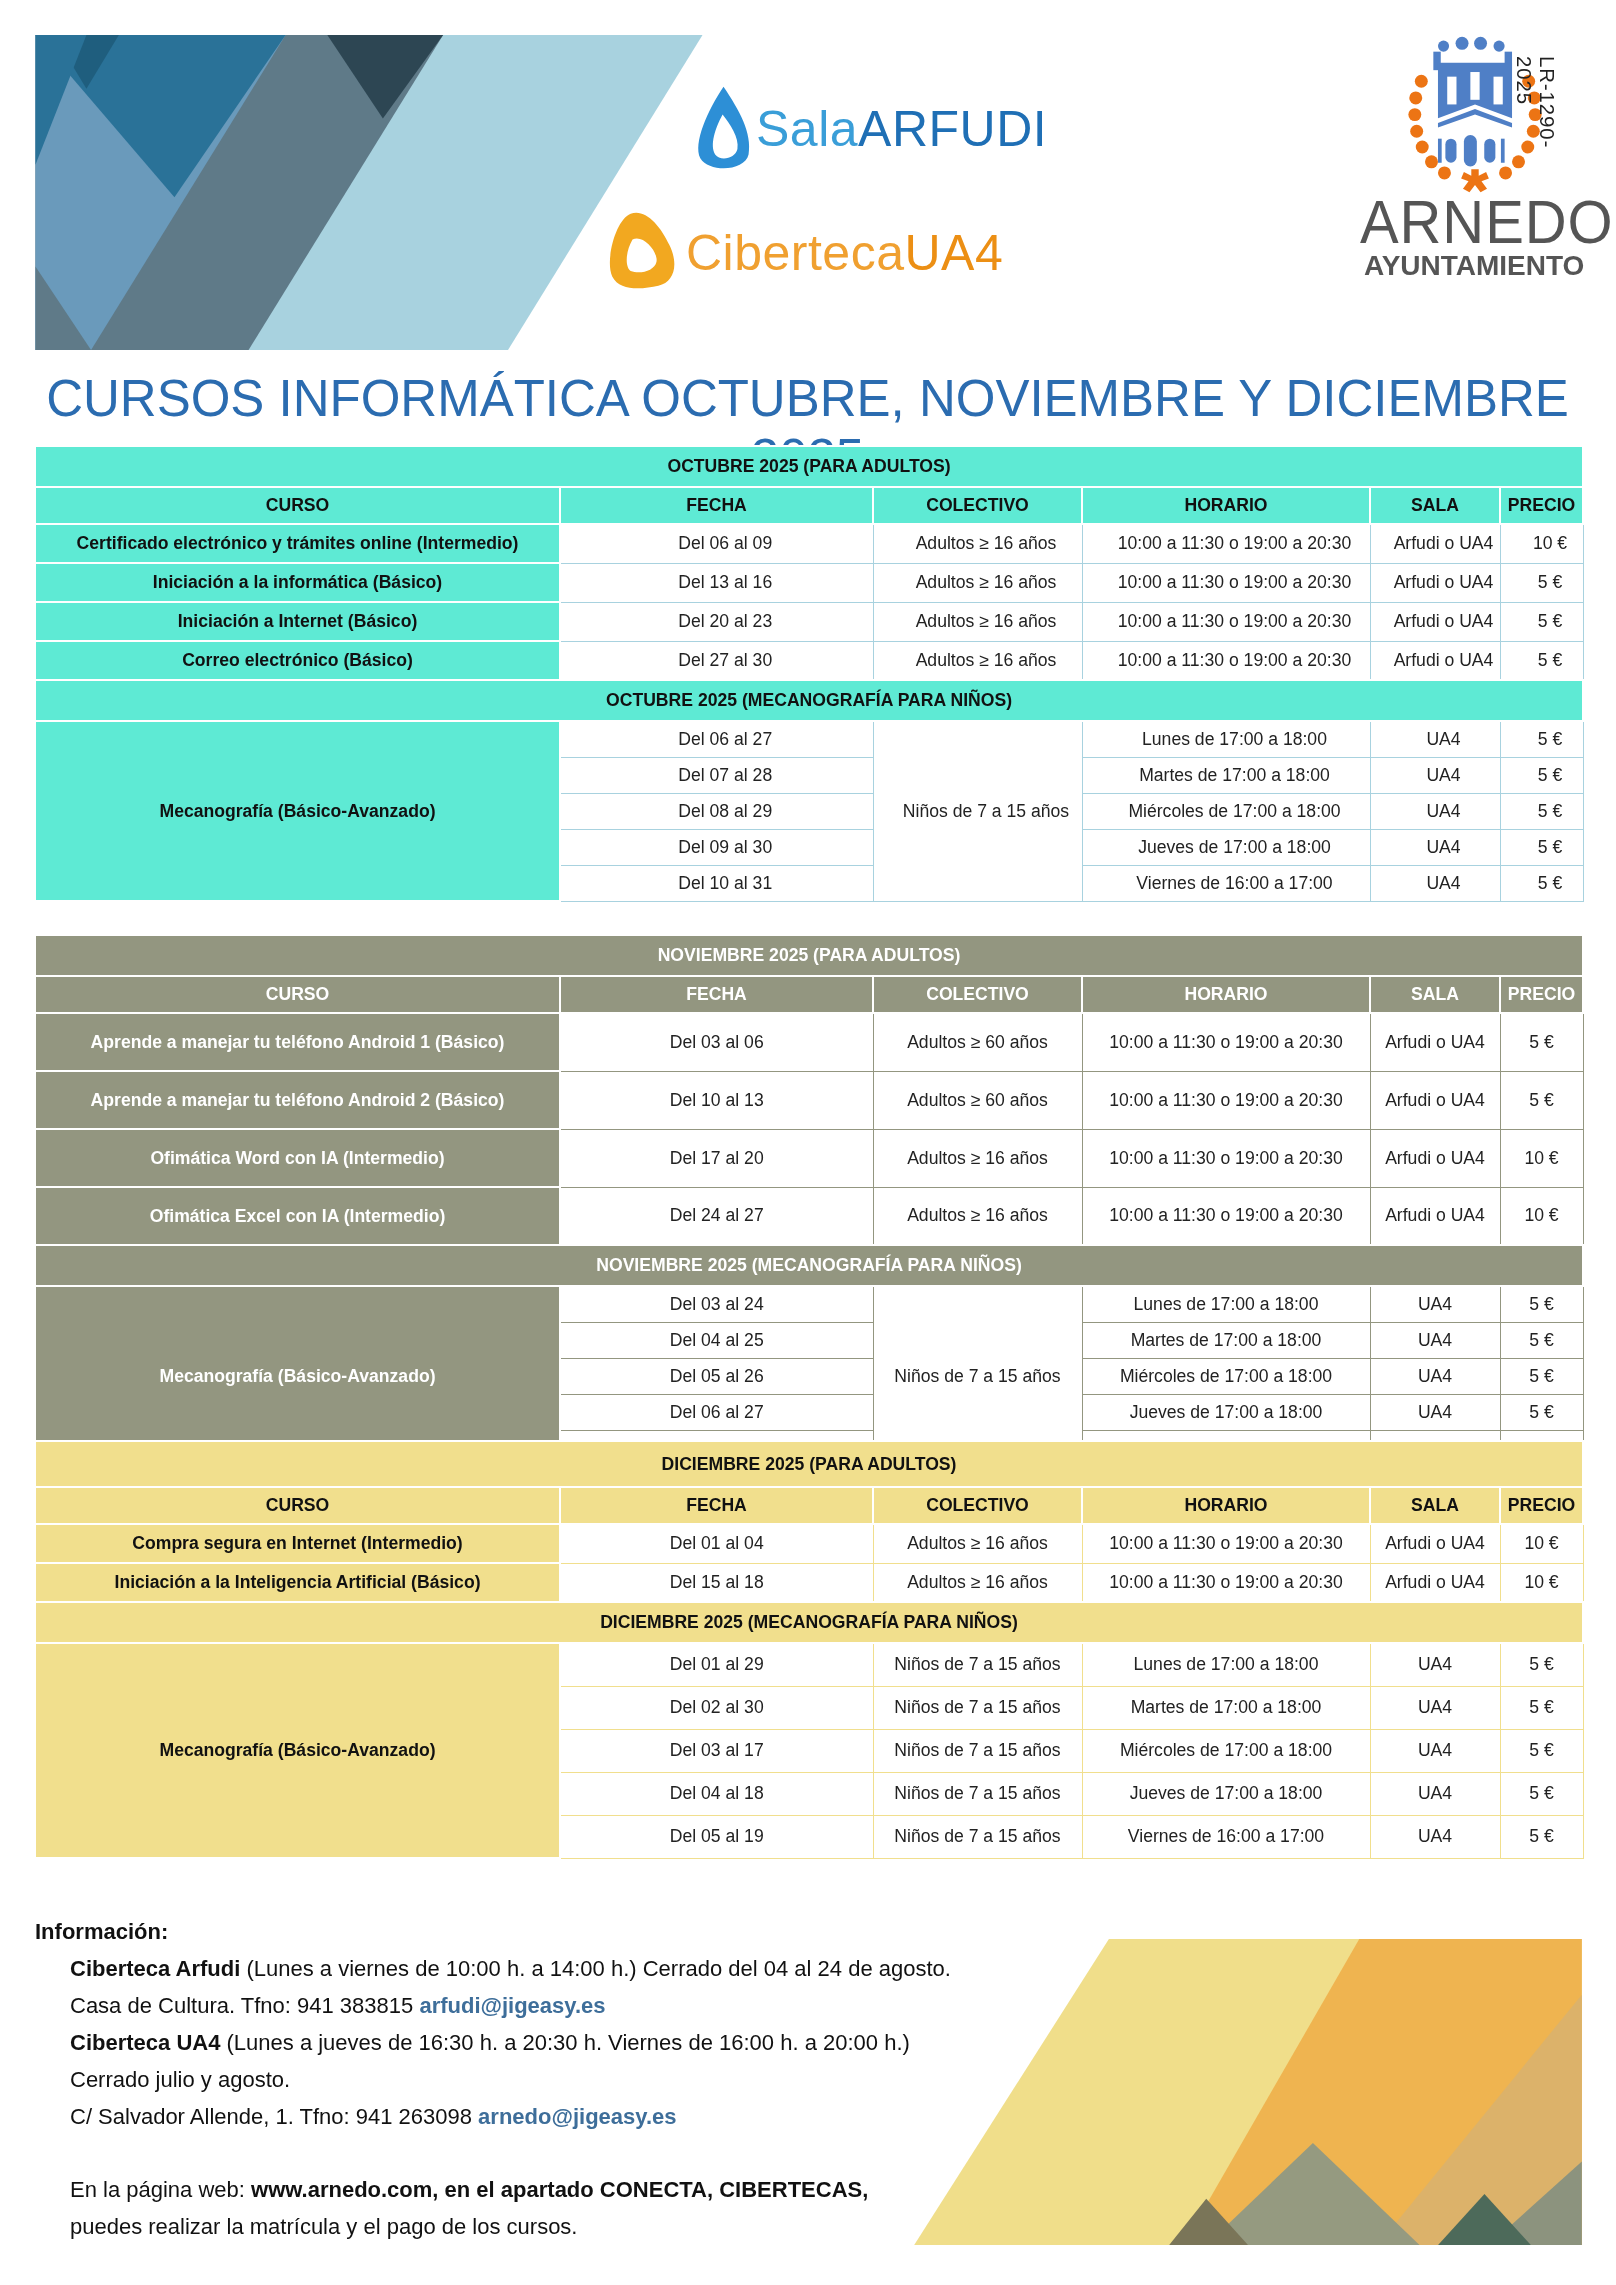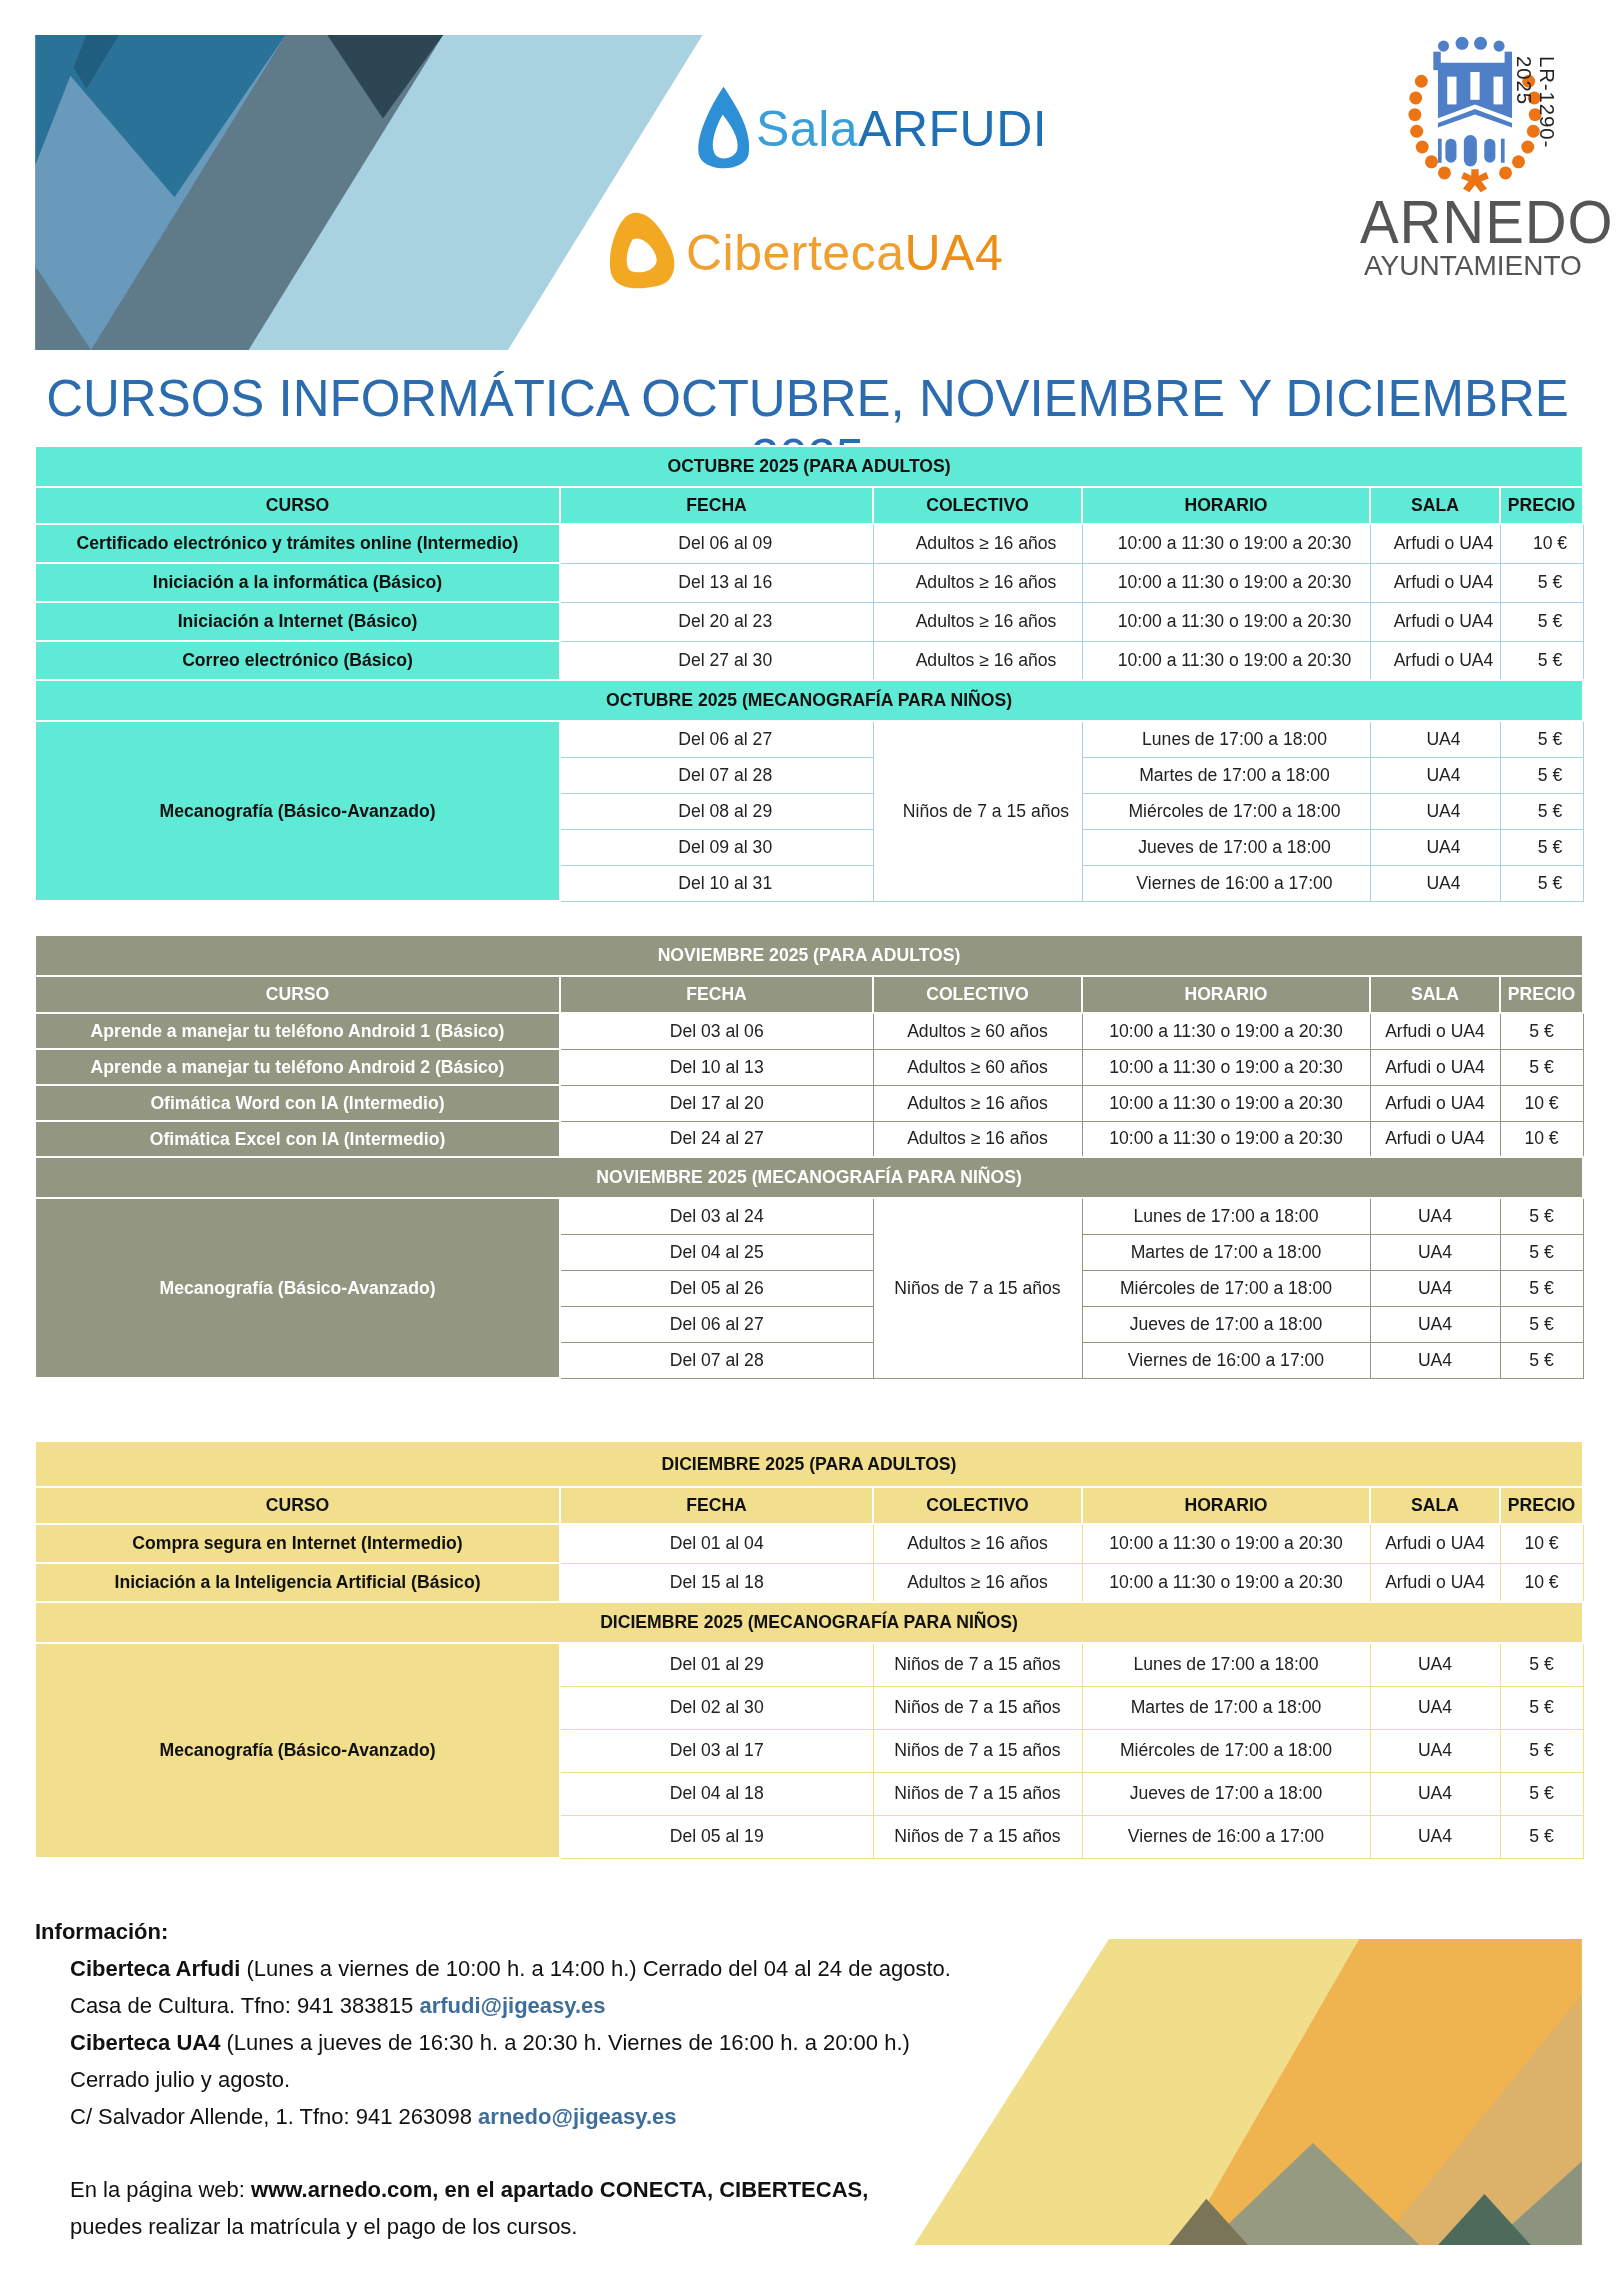--- a/index.html
+++ b/index.html
@@ -9,39 +9,39 @@
   .logo { position: absolute; display: flex; align-items: center; }
   .logo-arfudi { left: 691px; top: 82px; }
   .logo-ua4 { left: 603px; top: 206px; }
   .logo-text { font-size: 50px; letter-spacing: 0.5px; }
   .logo-arfudi .t1 { color: #3a9ed8; }
   .logo-arfudi .t2 { color: #1f6fb5; }
   .logo-ua4 .t1 { color: #f0a030; }
   .logo-ua4 .t2 { color: #ec8f14; }
   .arnedo { position: absolute; left: 1345px; top: 35px; width: 260px; height: 260px; }
   .arnedo-name { position: absolute; left: 1360px; top: 193px; font-size: 58px; color: #555; letter-spacing: 0.9px; line-height: 1; transform: scaleY(1.05); }
-  .arnedo-sub { position: absolute; left: 1364px; top: 252px; font-size: 28px; color: #555; letter-spacing: 0; line-height: 1; }
+  .arnedo-sub { position: absolute; left: 1364px; top: 252px; font-size: 28px; color: #555; letter-spacing: 0; line-height: 1; font-weight: bold; }
   .lr-code { position: absolute; left: 1530px; top: 56px; width: 28px; height: 139px; writing-mode: vertical-rl; font-size: 20.4px; color: #222; letter-spacing: 0.9px; }
   .main-title { position: absolute; left: 34px; top: 369px; width: 1547px; text-align: center; font-size: 51px; color: #2b6cb0; letter-spacing: 0; font-weight: normal; }
   table.sched { position: absolute; left: 34px; width: 1547px; border-collapse: collapse; table-layout: fixed; }
   table.sched td, table.sched th { text-align: center; vertical-align: middle; font-size: 17.6px; border: 2.8px solid #fff; }
   table.sched th { font-weight: bold; }
   .sec-title { font-weight: bold; font-size: 19.5px; height: 41px; }
   .col-head { font-weight: bold; font-size: 18.6px; height: 37px; }
   .course { font-weight: bold; font-size: 17.6px; }
   .cell { background: #fff; font-size: 16.7px; color: #222; }
   .oct .band { background: #5eead4; }
   .oct .cell { border-color: #a8d2df; border-width: 1.4px; padding-left: 17px; }
   .oct .course, .oct .sec-title, .oct .col-head { color: #111; }
   .nov .band { background: #939680; color: #fff; }
   .nov .cell { border-color: #939680; border-width: 1.4px; }
   .dic .band { background: #f1df8d; color: #111; }
   .dic .cell { border-color: #f1df8d; border-width: 1.4px; }
   .adult-row td { height: 39px; }
-  .nov .adult-row td { height: 36px; }
+  .nov .adult-row td { height: 58px; }
   .kid-row td { height: 36px; }
   .dic .kid-row td { height: 43px; }
   .dic .adult-row td { height: 39px; }
   .info { position: absolute; left: 35px; top: 1913px; width: 928px; font-size: 22px; line-height: 37px; color: #111; }
   .info .info-title { font-weight: bold; }
   .info .ind { padding-left: 35px; }
   .info b { font-weight: bold; }
   .info .mail { color: #3e6e9a; font-weight: bold; }
   .info .gap { height: 36px; }
   .footer-art { position: absolute; left: 914px; top: 1939px; width: 668px; height: 306px; }

